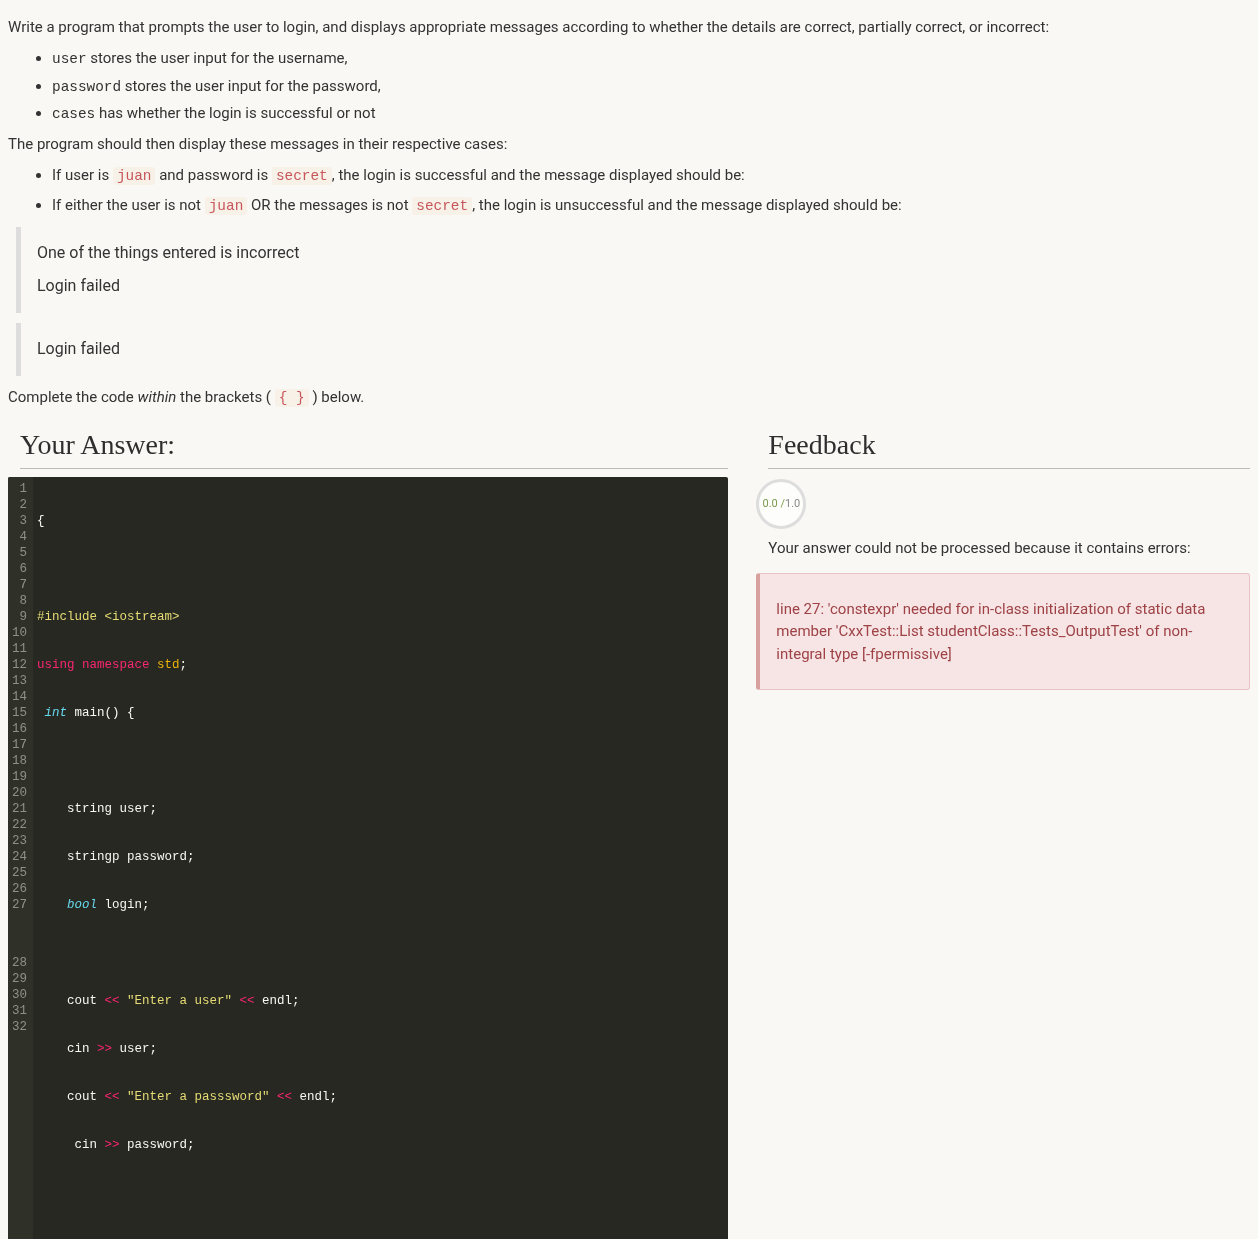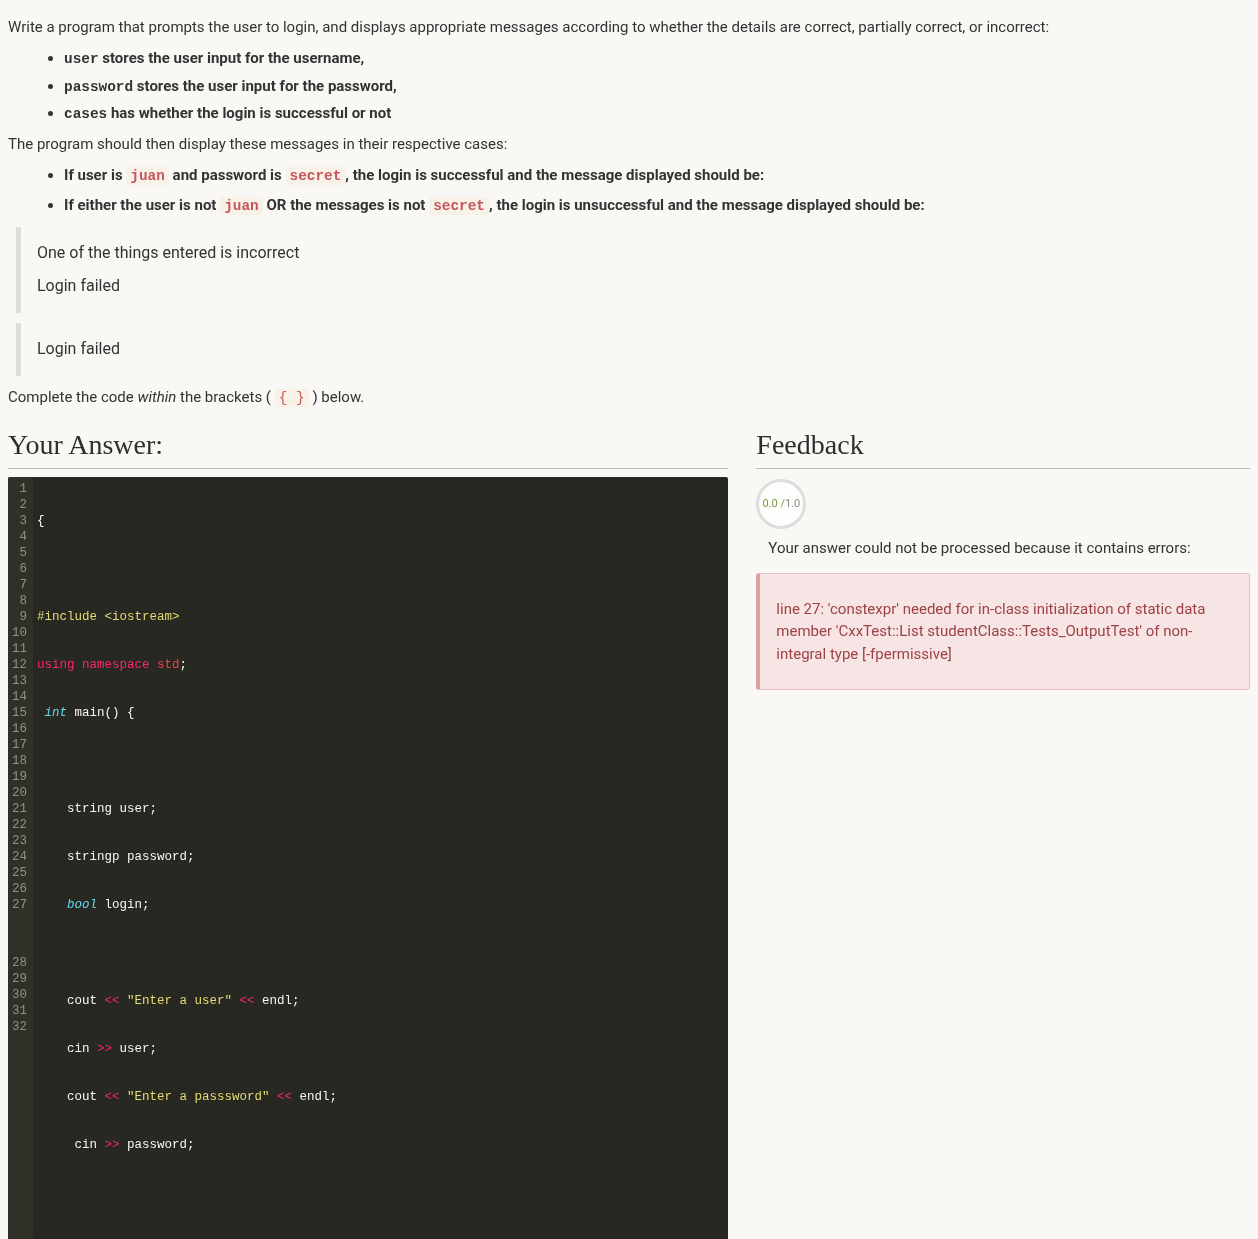--- a/index.html
+++ b/index.html
@@ -6,21 +6,21 @@
     font-family: -apple-system, BlinkMacSystemFont, "Segoe UI", Roboto, Arial, sans-serif;
     background: #f9f8f5;
     color: #333;
     margin: 0;
     padding: 8px 8px 20px 8px;
     font-size: 15px;
     line-height: 1.55;
   }
   .intro p { margin: 8px 0; }
   ul { margin: 6px 0 6px 0; padding-left: 40px; }
-  li { margin: 4px 16px; font-weight: bold; }
+  li { margin: 4px 4px; }
   code.inline-var {
     font-family: "Menlo","Consolas","Courier New",monospace;
     font-size: 0.96em;
   }
   code.hl {
     font-family: "Menlo","Consolas","Courier New",monospace;
     background: #f7f1e8;
     padding: 1px 4px;
     border-radius: 3px;
     color: #c7565b;
@@ -41,21 +41,21 @@
     margin-top: 14px;
     align-items: flex-start;
   }
   .col-answer { flex: 0 0 58%; }
   .col-feedback { flex: 1 1 auto; }
   h2.section {
     font-family: Georgia, "Times New Roman", serif;
     font-weight: 400;
     font-size: 28px;
     color: #2e2e2e;
-    margin: 0 0 4px 0;
+    margin: 0 0 4px 12px;
     padding-bottom: 2px;
     border-bottom: 1px solid #bbb;
   }
   
   .editor {
     display: flex;
     background: #272822;
     color: #f8f8f2;
     font-family: "Menlo","Consolas","Courier New",monospace;
     font-size: 12.5px;
@@ -71,21 +71,21 @@
     padding: 4px 6px 4px 4px;
     user-select: none;
     flex: 0 0 auto;
   }
   .gutter div { height: 16px; }
   .codecol { flex: 1 1 auto; padding: 4px 0; white-space: pre; }
   .codeline { height: 16px; padding-left: 4px; }
   .tok-pre   { color: #e6db74; }    
   .tok-key   { color: #66d9ef; font-style: italic; }
   .tok-key2  { color: #f92672; }
-  .tok-id    { color: #ef4444; }
+  .tok-id    { color: #eab308; }
   .tok-str   { color: #e6db74; }
   .tok-op    { color: #f92672; }
   .tok-plain { color: #f8f8f2; }
   
   .scorebadge {
     width: 44px; height: 44px;
     border: 3px solid #ddd;
     border-radius: 50%;
     display: flex; flex-direction: row;
     align-items: center; justify-content: center;

